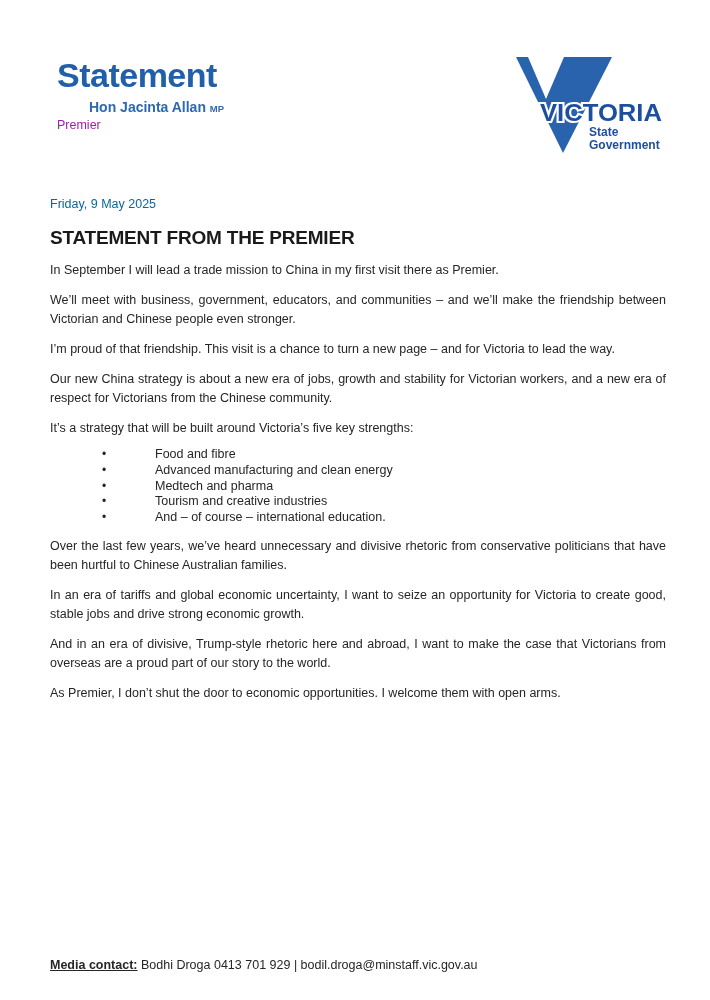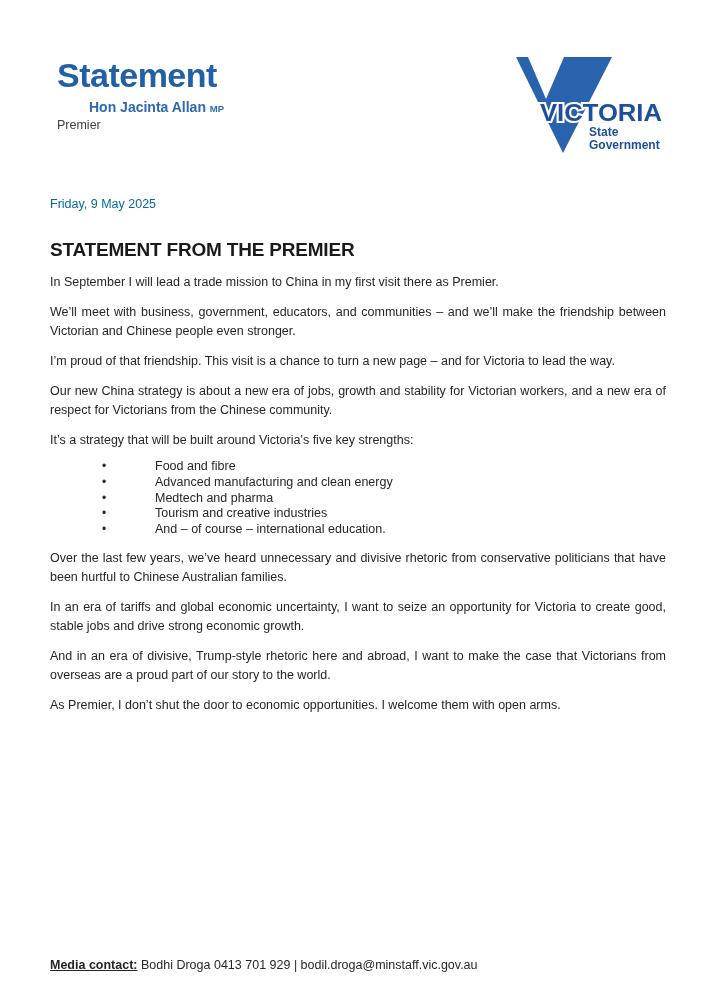--- a/index.html
+++ b/index.html
@@ -27,32 +27,32 @@
     margin-top: 6px;
     font-size: 14px;
     font-weight: bold;
     color: #2d69b0;
     line-height: 17px;
     padding-left: 32px;
   }
   .masthead-author .suffix { font-size: 9.5px; font-weight: bold; }
   .masthead-role {
     font-size: 12.5px;
-    color: #404040;
+    color: #a21caf;
     line-height: 16px;
   }
 
   
   .logo { position: absolute; left: 515px; top: 55px; width: 150px; height: 100px; }
 
   
   .content { position: absolute; left: 50px; top: 195px; width: 616px; color: #262626; }
   .date-line { font-size: 12.5px; line-height: 19px; color: #0369a1; }
   .doc-title {
-    margin-top: 24px;
+    margin-top: 12px;
     font-size: 19px;
     font-weight: bold;
     color: #1a1a1a;
     letter-spacing: -0.2px;
     line-height: 24px;
   }
   .para {
     margin-top: 11px;
     font-size: 12.5px;
     line-height: 19px;

